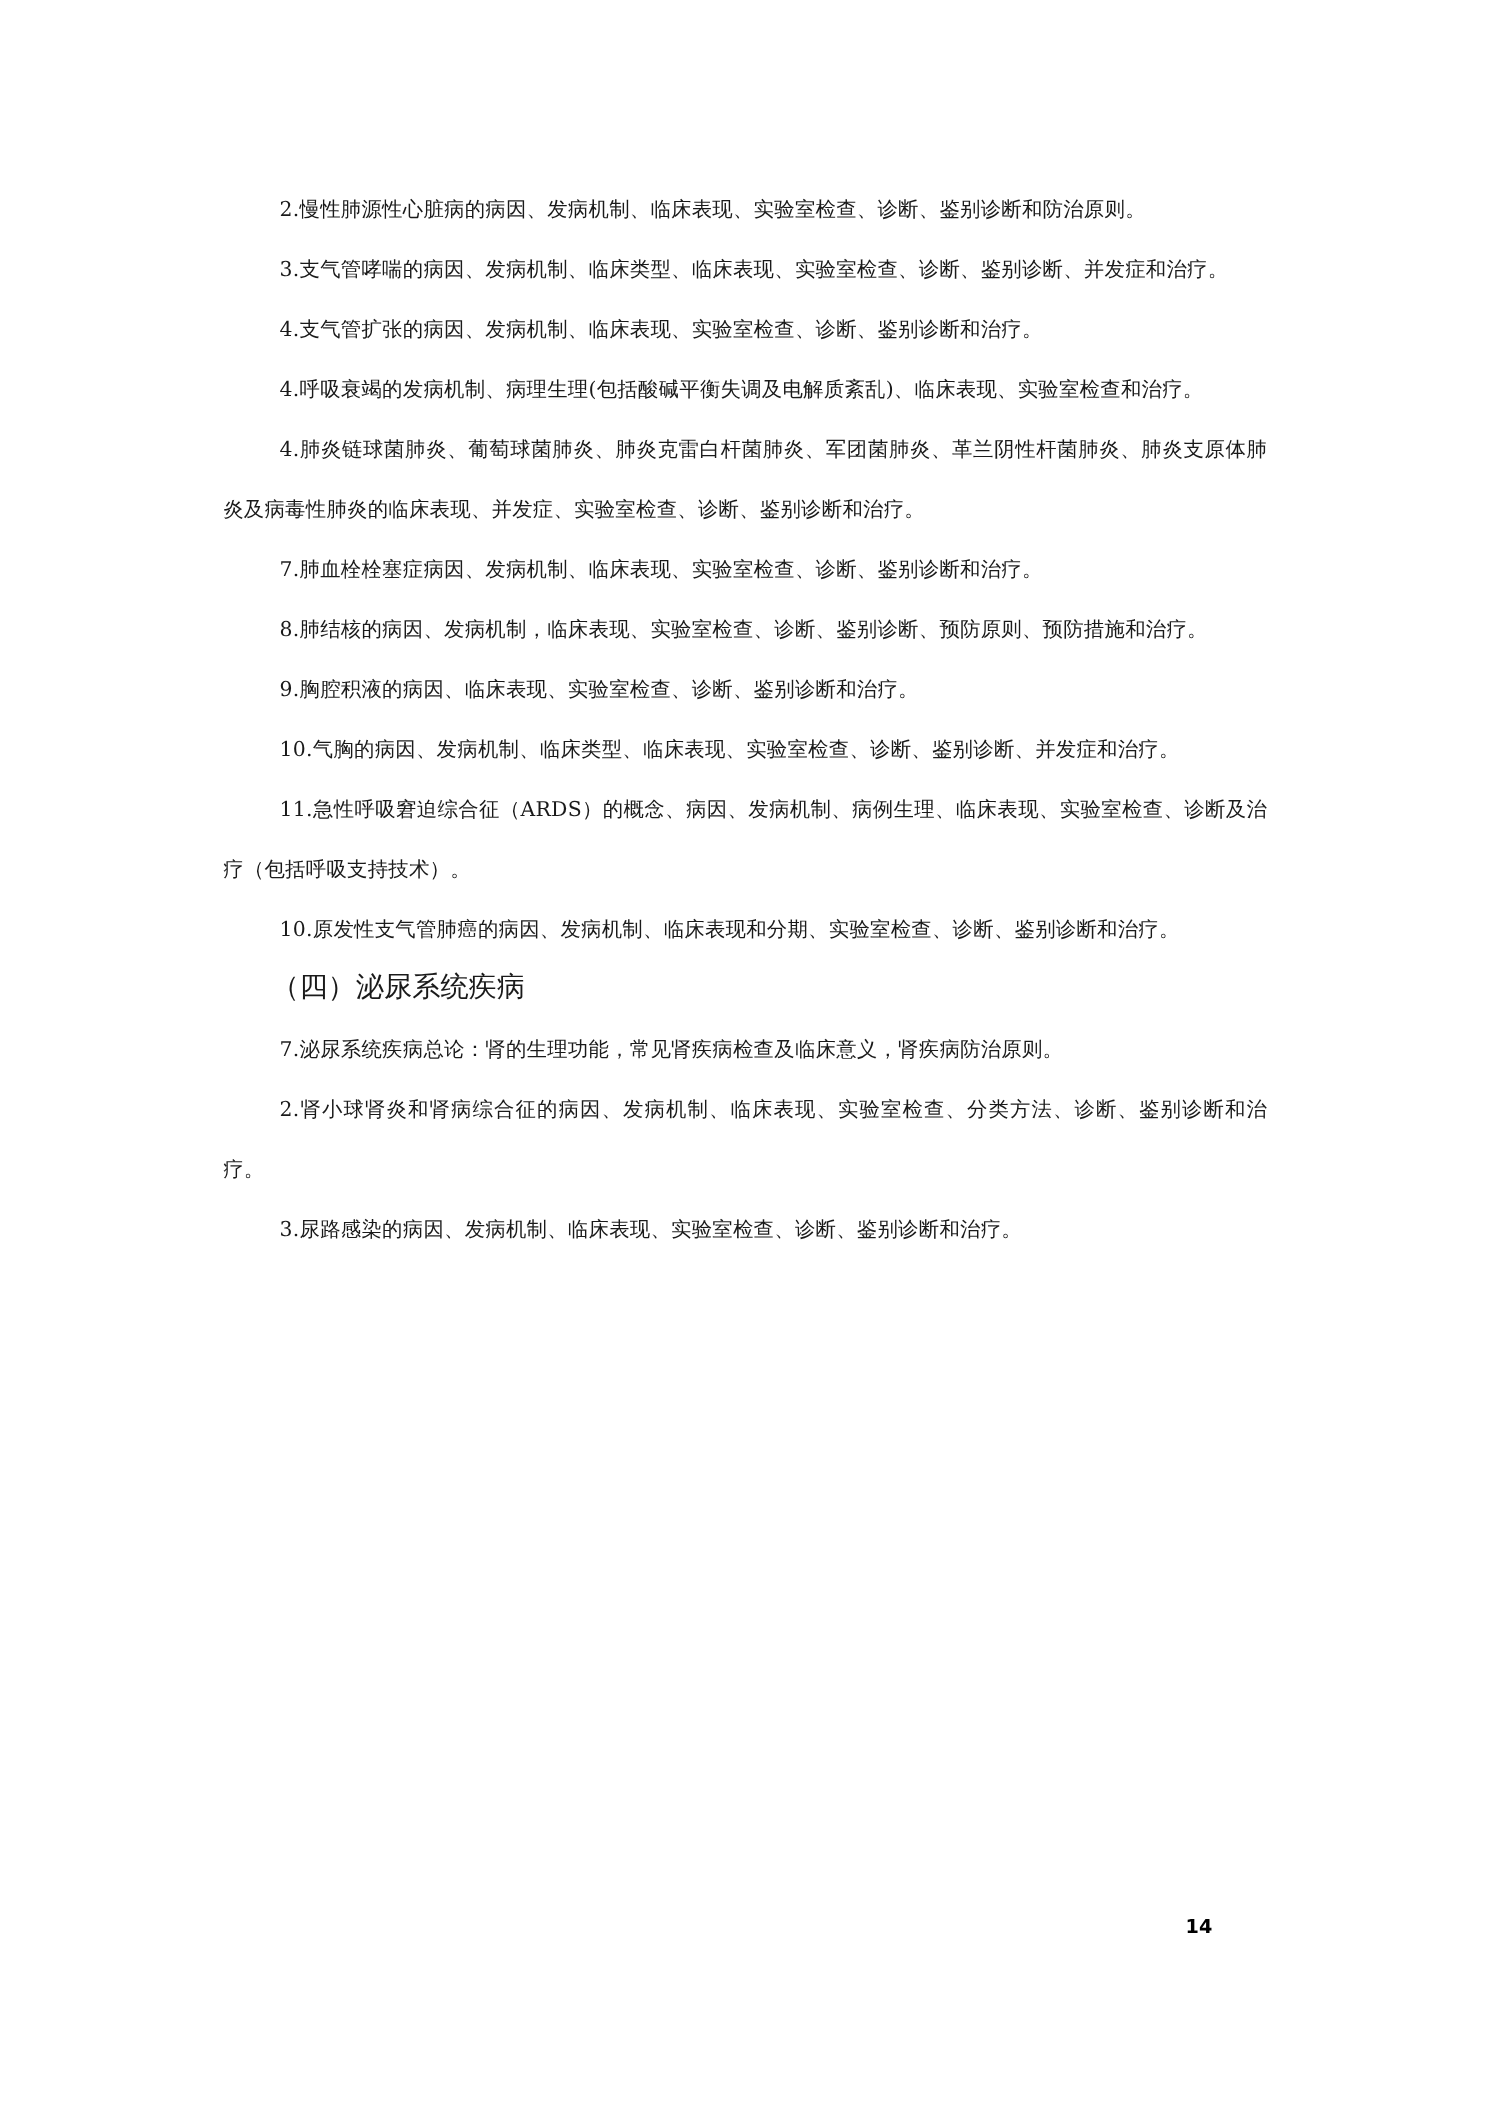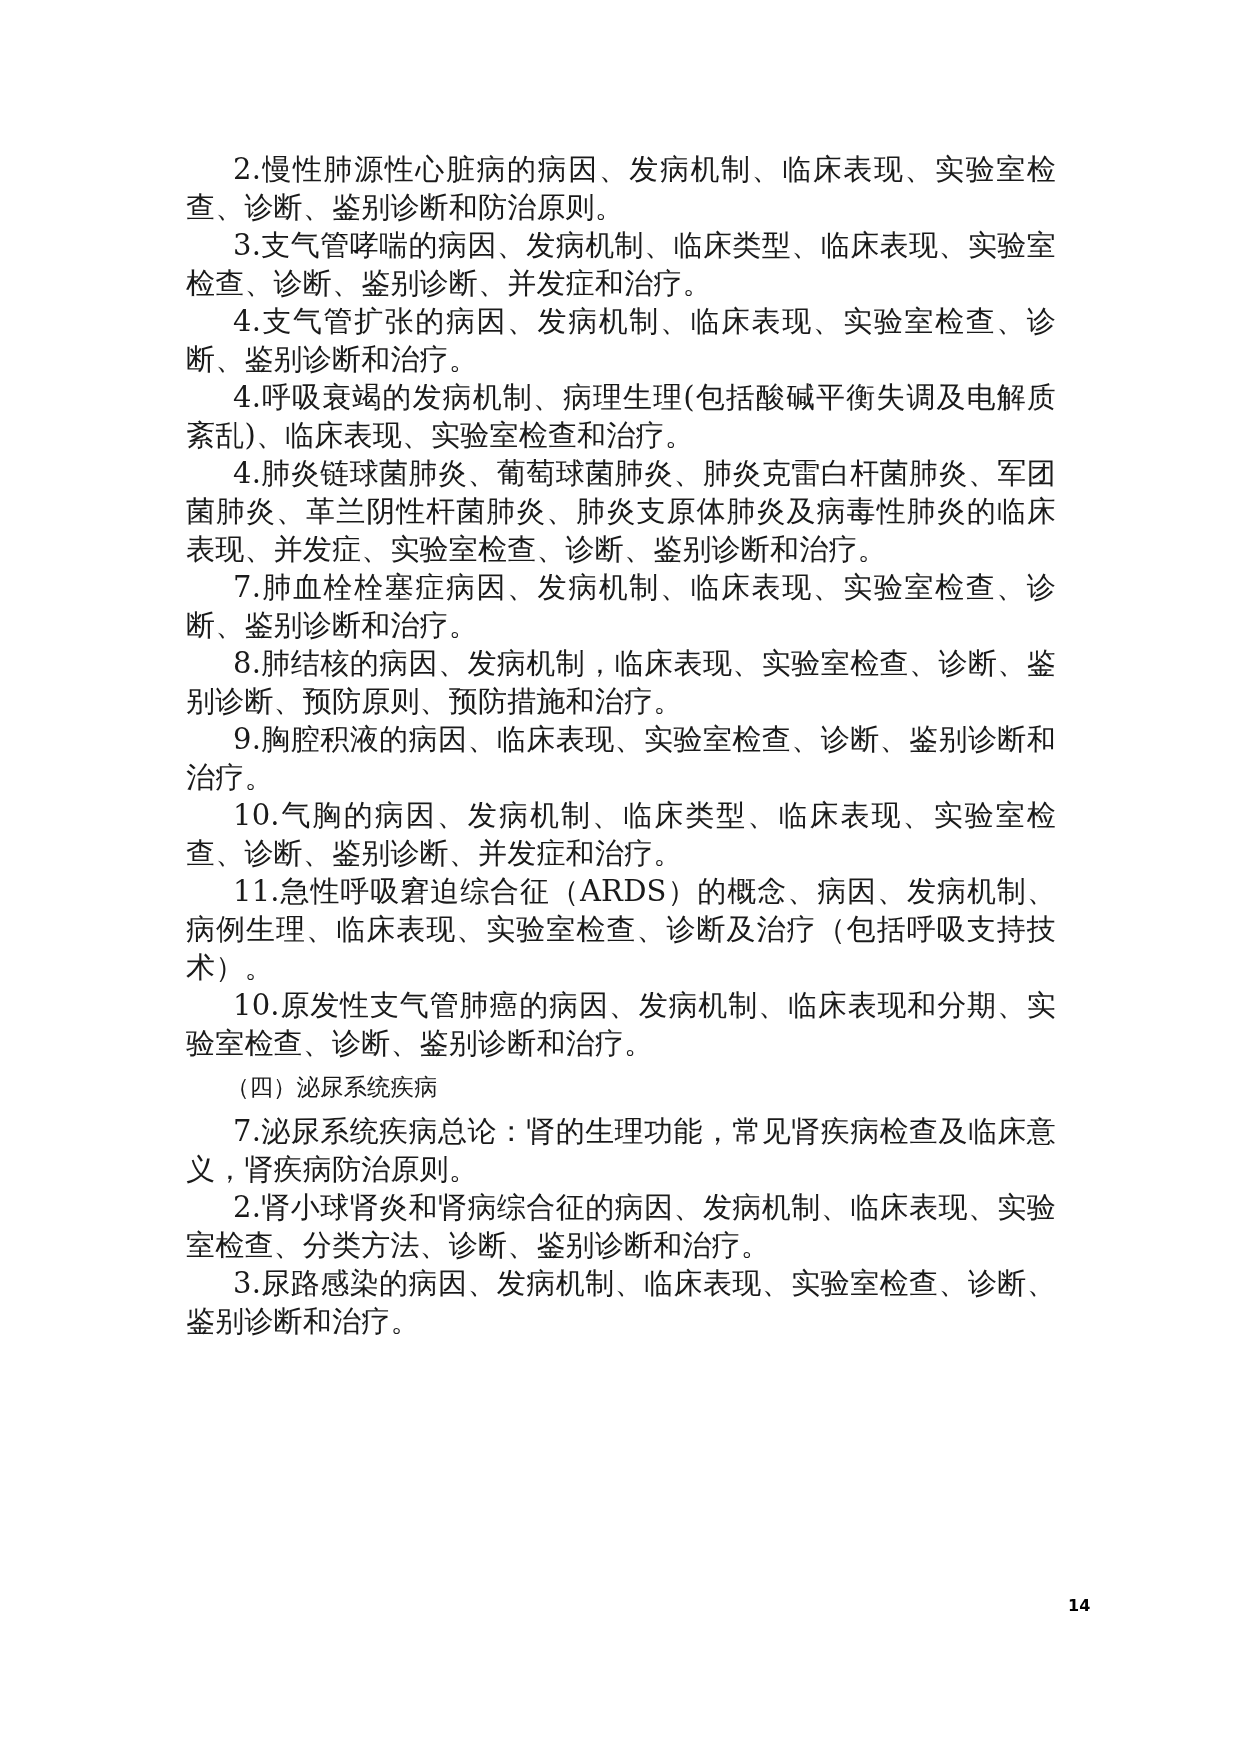--- a/index.html
+++ b/index.html
@@ -11,37 +11,38 @@
       font-family: "DejaVu Serif", "Liberation Serif", serif;
       color: #1a1a1a;
     }
     .page-body {
       position: absolute;
       left: 186px;
       top: 150px;
       width: 870px;
     }
     .para {
-      font-size: 29px;
-      line-height: 38px;
+      font-size: 17px;
+      line-height: 50px;
       margin: 0;
       text-align: justify;
       text-align-last: left;
       text-indent: 47px;
       letter-spacing: 0.2px;
     }
     .heading {
       font-size: 23.5px;
       line-height: 50px;
       margin: 0;
       text-indent: 40px;
+      font-family: Liberation Mono, monospace;
     }
     .page-number {
       position: absolute;
-      left: 1068px;
+      left: 988px;
       top: 1596px;
       font-family: "DejaVu Sans", "Liberation Sans", sans-serif;
       font-weight: bold;
       font-size: 16px;
       color: #000000;
     }
   </style>
 </head>
 <body>
 

